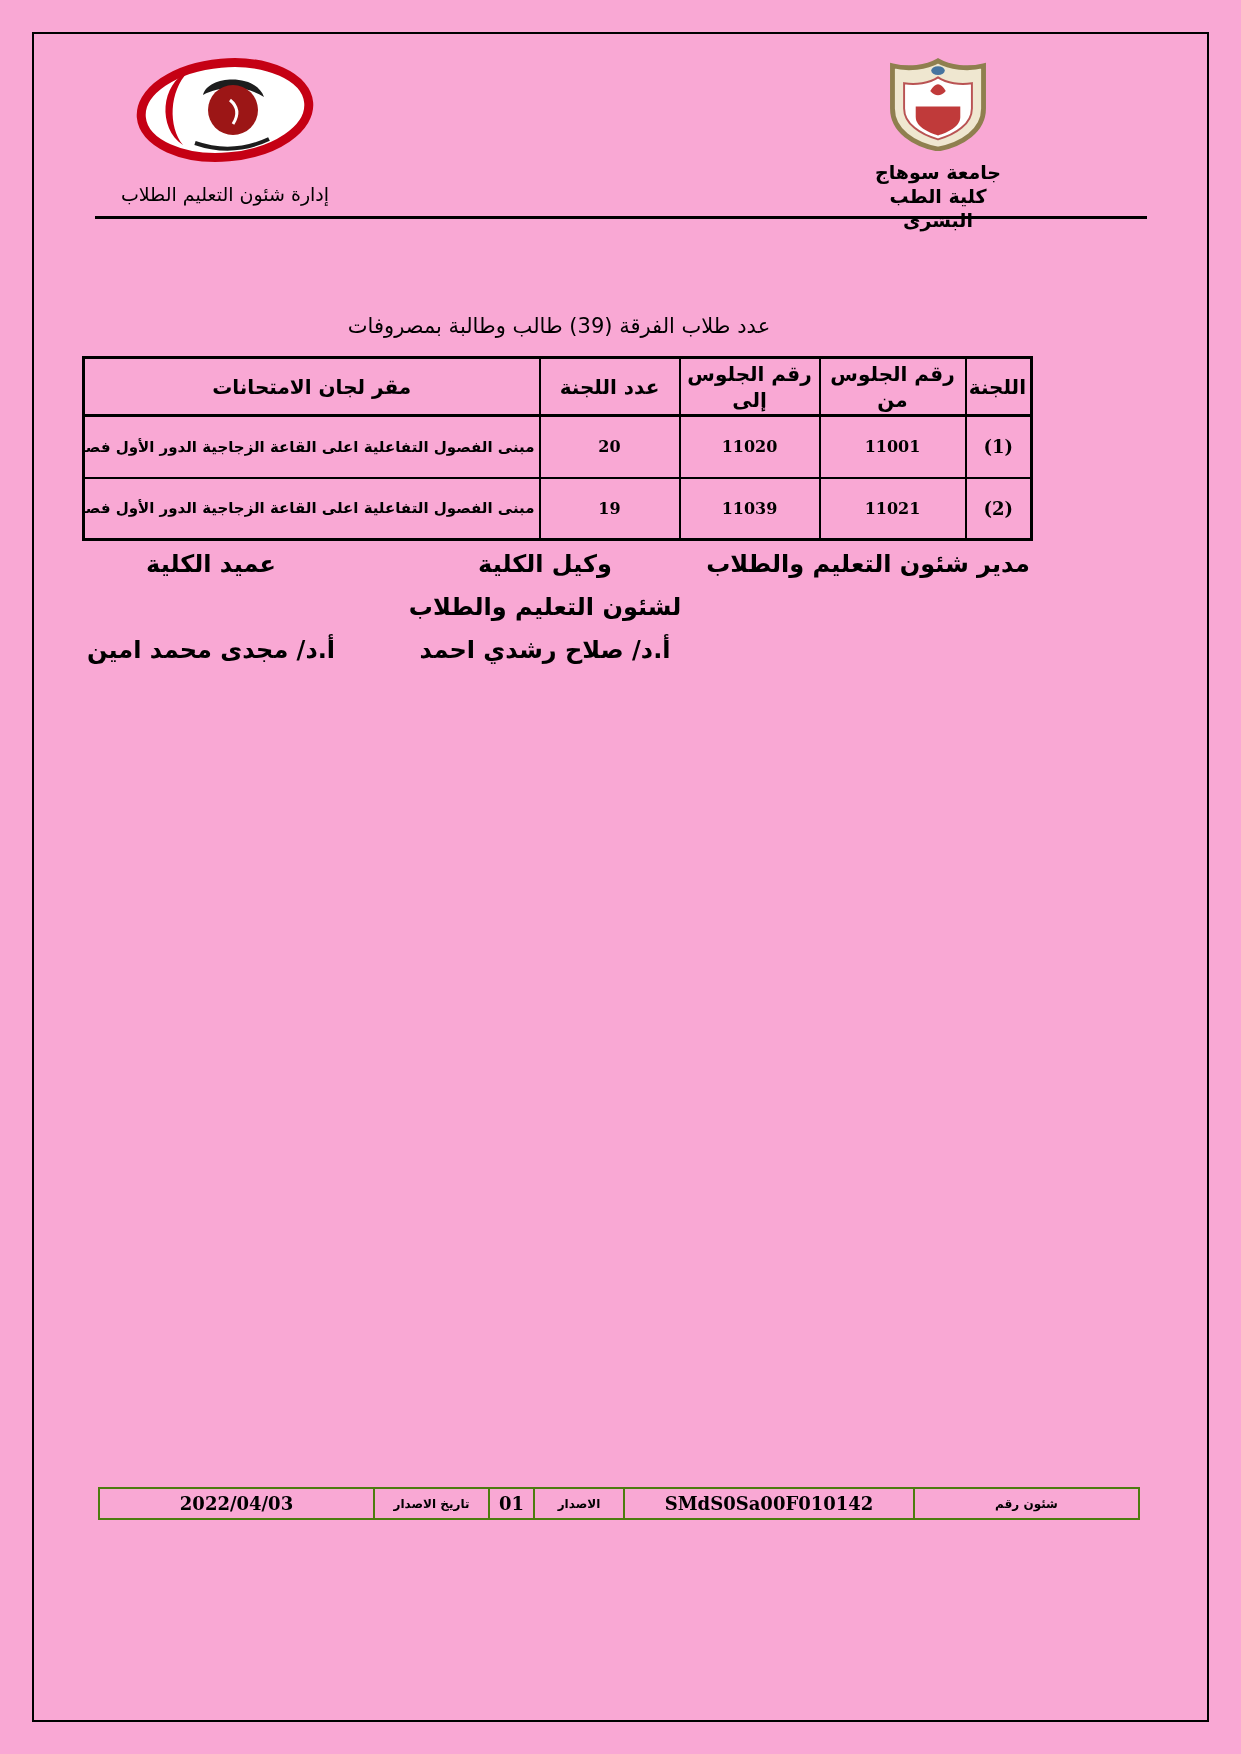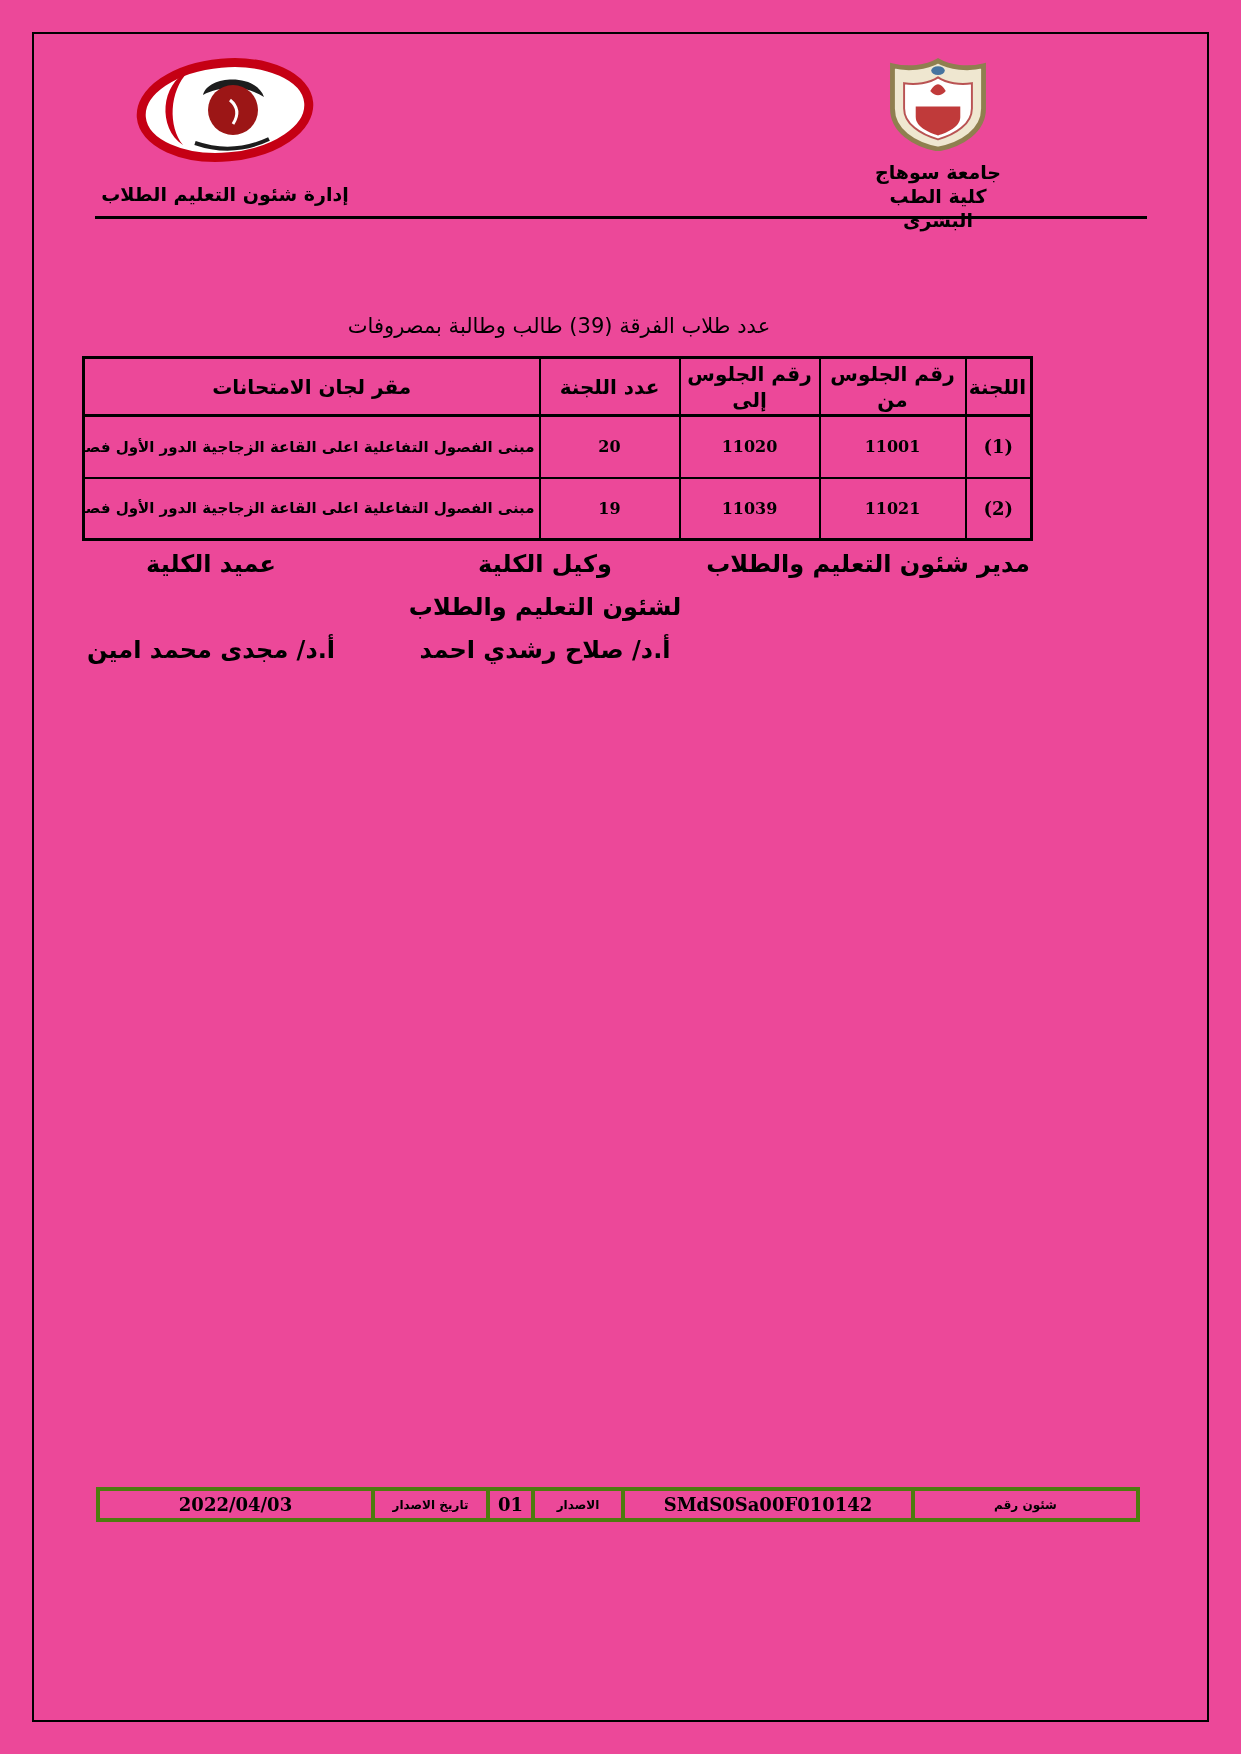--- a/index.html
+++ b/index.html
@@ -1,36 +1,36 @@
 <!DOCTYPE html>
 <html lang="ar" dir="rtl"><head>
 <meta charset="utf-8">
 <style>
   * { box-sizing: border-box; }
   html, body { margin: 0; padding: 0; background: #ffffff; }
   .page {
     position: relative;
     width: 1241px; height: 1754px;
-    background: #ec4899;
+    background: #f9a8d4;
     direction: rtl;
     font-family: "DejaVu Sans", sans-serif;
     color: #000;
     overflow: hidden;
   }
   .page-border {
     position: absolute; left: 32px; top: 32px;
     width: 1177px; height: 1690px;
     border: 2px solid #000;
   }
   
   .header-right { position: absolute; right: 218px; top: 58px; width: 170px; text-align: center; }
   .header-left  { position: absolute; left: 100px; top: 55px; width: 250px; text-align: center; }
   .university-name, .faculty-name { font-size: 19px; font-weight: bold; line-height: 24px; }
   .university-name { margin-top: 5px; }
-  .dept-name { margin-top: 14px; font-size: 19px; font-weight: bold; }
+  .dept-name { margin-top: 14px; font-size: 19px; font-weight: normal; }
   .header-rule { position: absolute; top: 216px; left: 95px; width: 1052px; height: 3px; background: #000; }
   
   .doc-title    { position: absolute; top: 270px; right: 208px; width: 948px; text-align: center; font-size: 23px; font-weight: bold; }
   .doc-subtitle { position: absolute; top: 314px; right: 208px; width: 948px; text-align: center; font-size: 21px; font-weight: normal; }
   
   table.exam-table {
     position: absolute; top: 356px; right: 208px; width: 948px;
     border-collapse: collapse; border: 3px solid #000; table-layout: fixed;
   }
   .exam-table th, .exam-table td {
@@ -49,21 +49,21 @@
   .sig-block { position: absolute; width: 330px; text-align: center; font-weight: bold; font-size: 24px; }
   .sig-line { height: 43px; line-height: 32px; }
   .sig-director { right: 208px; }
   .sig-vice { right: 531px; }
   .sig-dean { right: 865px; }
   
   table.footer-table {
     position: absolute; top: 1487px; right: 101px; width: 1040px;
     border-collapse: collapse; border: 2px solid #000; table-layout: fixed;
   }
-  .footer-table td { border: 4px solid #4d7c0f; text-align: center; height: 31px; font-weight: bold; padding: 2px 4px; overflow: hidden; }
+  .footer-table td { border: 2px solid #4d7c0f; text-align: center; height: 31px; font-weight: bold; padding: 2px 4px; overflow: hidden; }
   .footer-label { font-size: 12px; margin-top: 11px; }
   .footer-value { font-family: "DejaVu Serif", serif; font-size: 18px; }
   .logo-svg { display: inline-block; }
 </style>
 </head>
 <body>
 
 <div class="page">
   <div class="page-border"></div>
 

